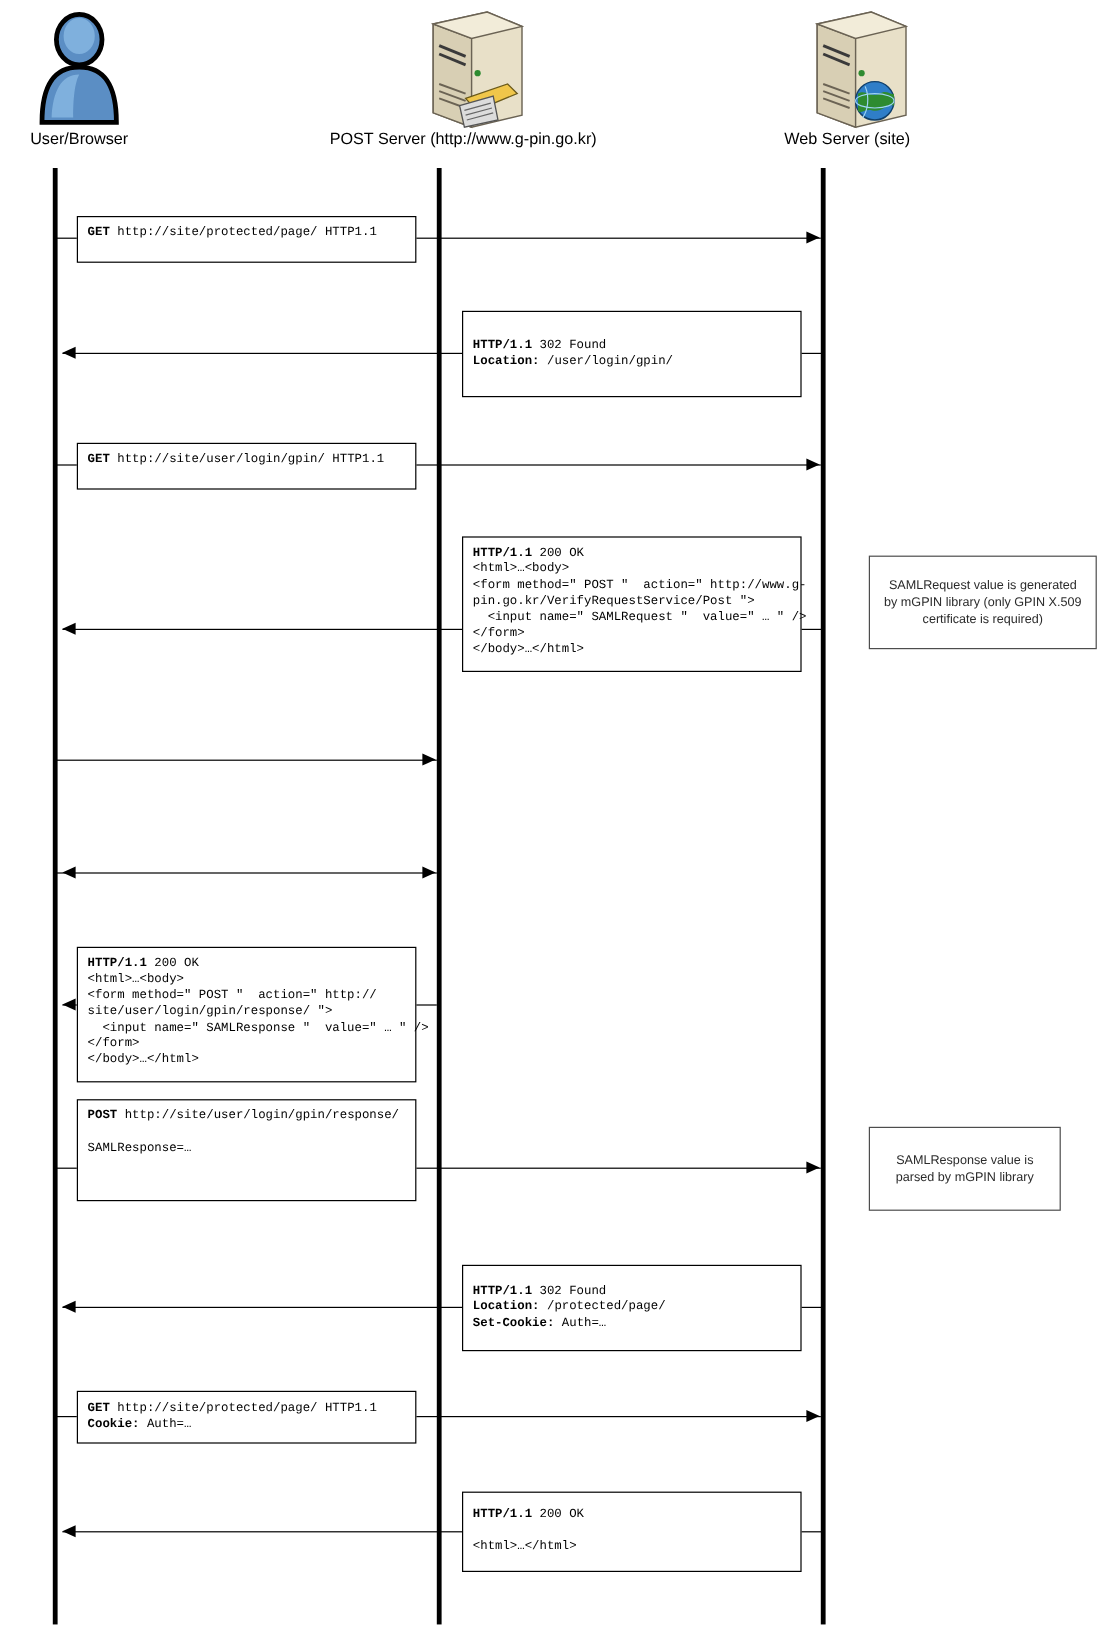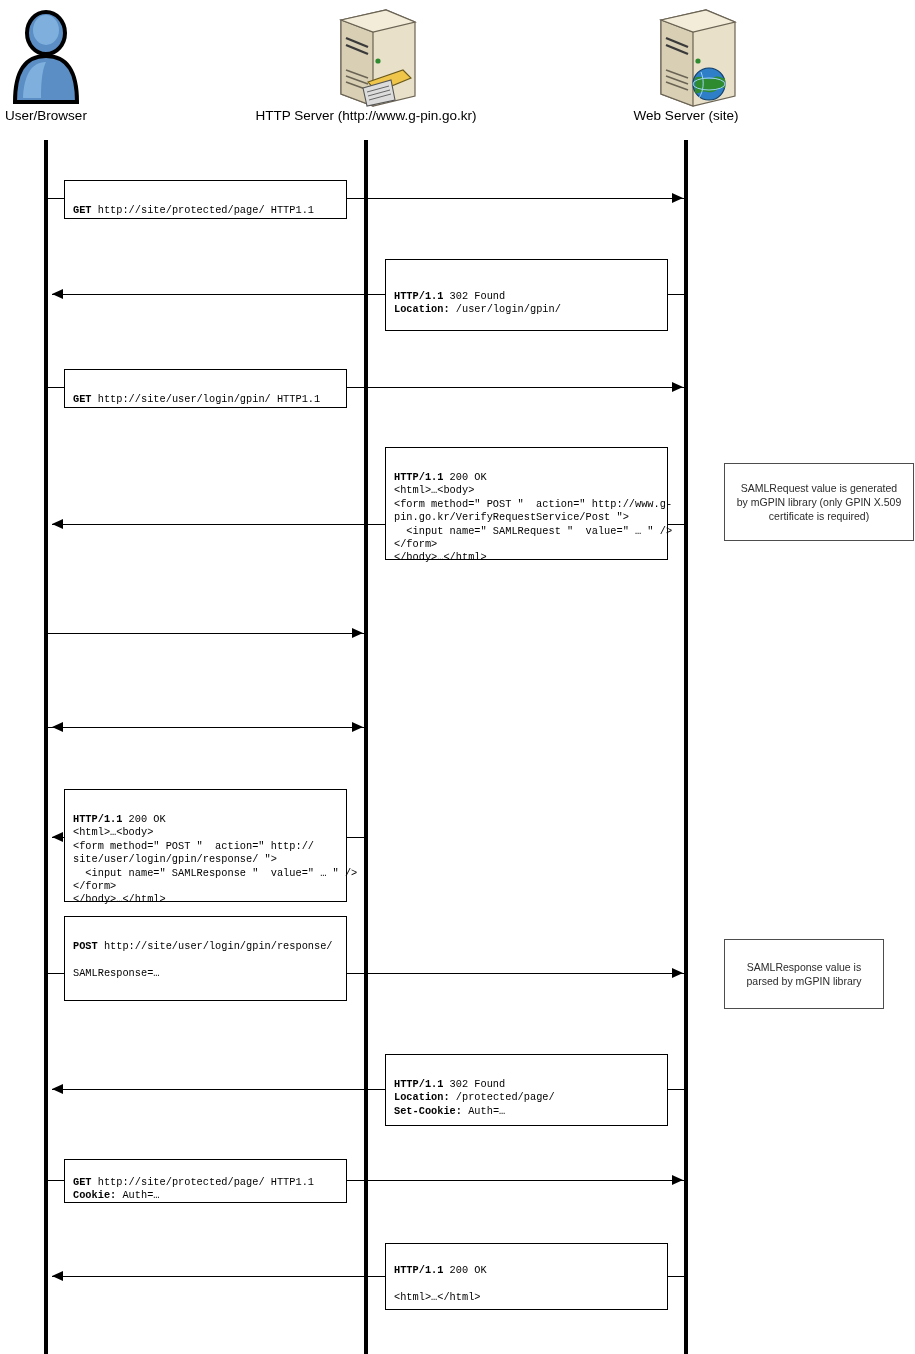--- a/index.html
+++ b/index.html
@@ -14,20 +14,21 @@
     position: relative;
     width: 915px;
     height: 1354px;
     background: #ffffff;
     overflow: hidden;
   }
   
   .actor {
     position: absolute;
     text-align: center;
+    margin-left: 20px;
   }
   .actor-label {
     font-family: "Liberation Sans", sans-serif;
     font-size: 13.5px;
     color: #000000;
     white-space: nowrap;
     text-align: center;
     line-height: 16px;
   }
   .actor-icon {
@@ -43,21 +44,21 @@
   
   .msgbox {
     position: absolute;
     box-sizing: border-box;
     border: 1.4px solid #000000;
     background: #ffffff;
     font-family: "Liberation Mono", monospace;
     font-size: 10.3px;
     line-height: 13.4px;
     color: #000000;
-    padding: 23px 7px 7px 8px;
+    padding: 7px 7px 7px 8px;
     white-space: pre;
     z-index: 5;
   }
   .msgbox.centered {
     display: flex;
     align-items: center;
     justify-content: center;
     padding: 0;
     white-space: pre;
   }
@@ -132,21 +133,21 @@
         <path d="M35,62 L57,70" stroke="#6b6354" stroke-width="1.6"></path>
         <path d="M35,68 L57,76" stroke="#6b6354" stroke-width="1.6"></path>
         <path d="M35,74 L57,82" stroke="#6b6354" stroke-width="1.6"></path>
         <circle cx="67" cy="53" r="2.6" fill="#2e8b30"></circle>
 
         <polygon points="57,74 92,62 100,70 66,84" fill="#f0c64a" stroke="#6b5a1a" stroke-width="1.1"></polygon>
         <polygon points="52,80 80,72 84,92 56,98" fill="#dcdcdc" stroke="#555" stroke-width="1.1"></polygon>
         <path d="M56,84 L78,78 M57,88 L79,82 M58,92 L80,86" stroke="#666" stroke-width="1"></path>
       </svg>
     </div>
-    <div class="actor-label">HTTP Server (http://www.g-pin.go.kr)</div>
+    <div class="actor-label">POST Server (http://www.g-pin.go.kr)</div>
   </div>
 
   <div class="actor" style="left:576px; top:8px; width:220px;">
     <div class="actor-icon" style="width:110px;height:100px;">
       <svg width="110" height="100" viewBox="0 0 110 100">
         <polygon points="30,12 75,2 104,14 104,88 62,98 30,86" fill="#e8e0c8" stroke="#6b6354" stroke-width="1.2"></polygon>
         <polygon points="30,12 62,24 62,98 30,86" fill="#d8cfb4" stroke="#6b6354" stroke-width="1.2"></polygon>
         <polygon points="30,12 75,2 104,14 62,24" fill="#f2ecd9" stroke="#6b6354" stroke-width="1.2"></polygon>
         <path d="M35,30 L57,39" stroke="#3a3a3a" stroke-width="2.4"></path>
         <path d="M35,37 L57,46" stroke="#3a3a3a" stroke-width="2.4"></path>

